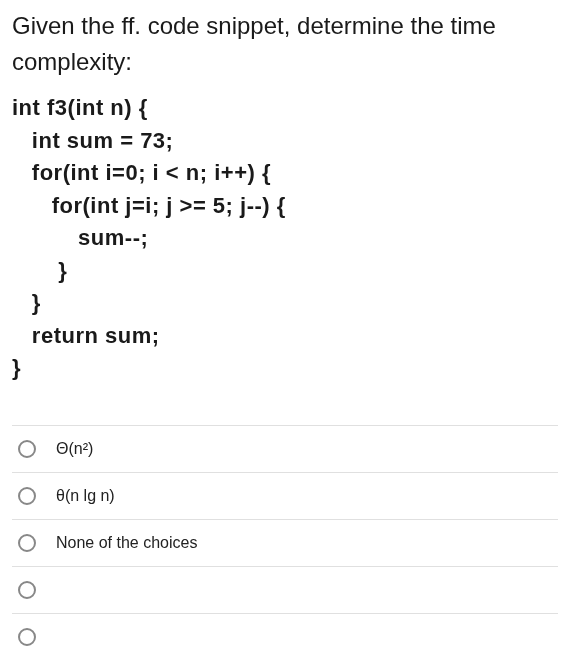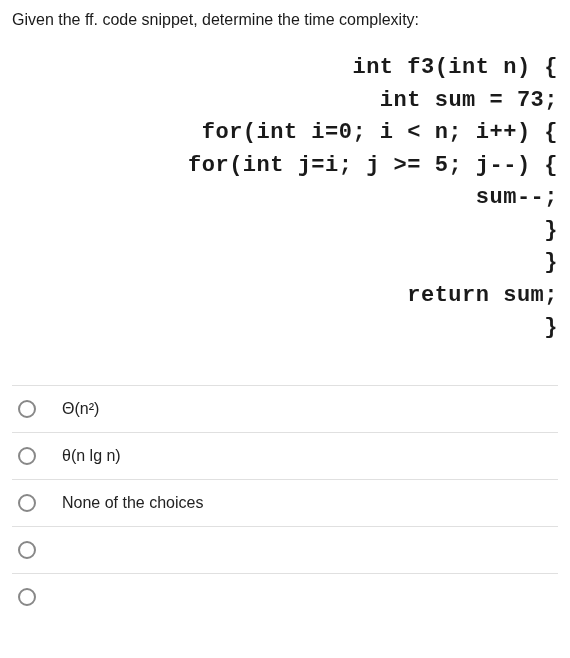--- a/index.html
+++ b/index.html
@@ -9,42 +9,41 @@
     width: 570px;
     height: 658px;
     background: #fff;
     font-family: Arial, Helvetica, sans-serif;
     color: #1a1a1a;
   }
   .page {
     padding: 8px 12px 0 12px;
   }
   .question {
-    font-size: 16px;
+    font-size: 24px;
     line-height: 1.5;
     color: #1a1a1a;
-    margin-bottom: 20px;
+    margin-bottom: 12px;
   }
   .code {
-    font-family: Liberation Mono, monospace;
+    font-family: Liberation Sans, sans-serif;
     font-size: 22px;
     font-weight: bold;
     white-space: pre;
     line-height: 1.48;
     letter-spacing: 0.5px;
     margin-bottom: 40px;
-    text-align: right;
   }
   .options {
     border-top: 1px solid #e0e0e0;
   }
   .option {
     display: flex;
     align-items: center;
-    gap: 26px;
+    gap: 20px;
     padding: 14px 6px;
     border-bottom: 1px solid #e0e0e0;
     font-size: 16px;
     color: #222;
   }
   .option:last-child { border-bottom: none; }
   .radio {
     appearance: none;
     width: 18px;
     height: 18px;

